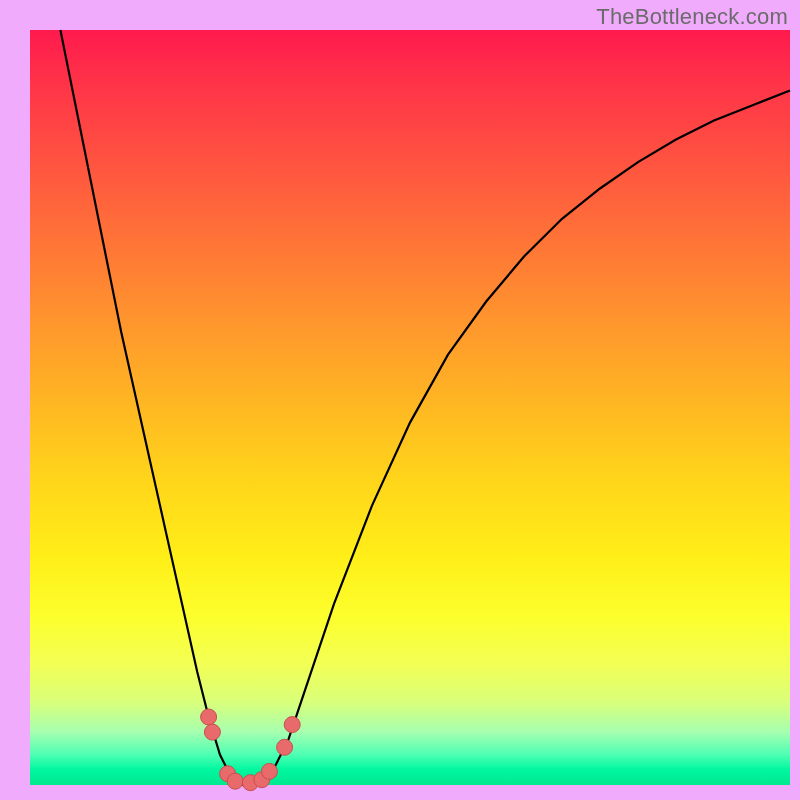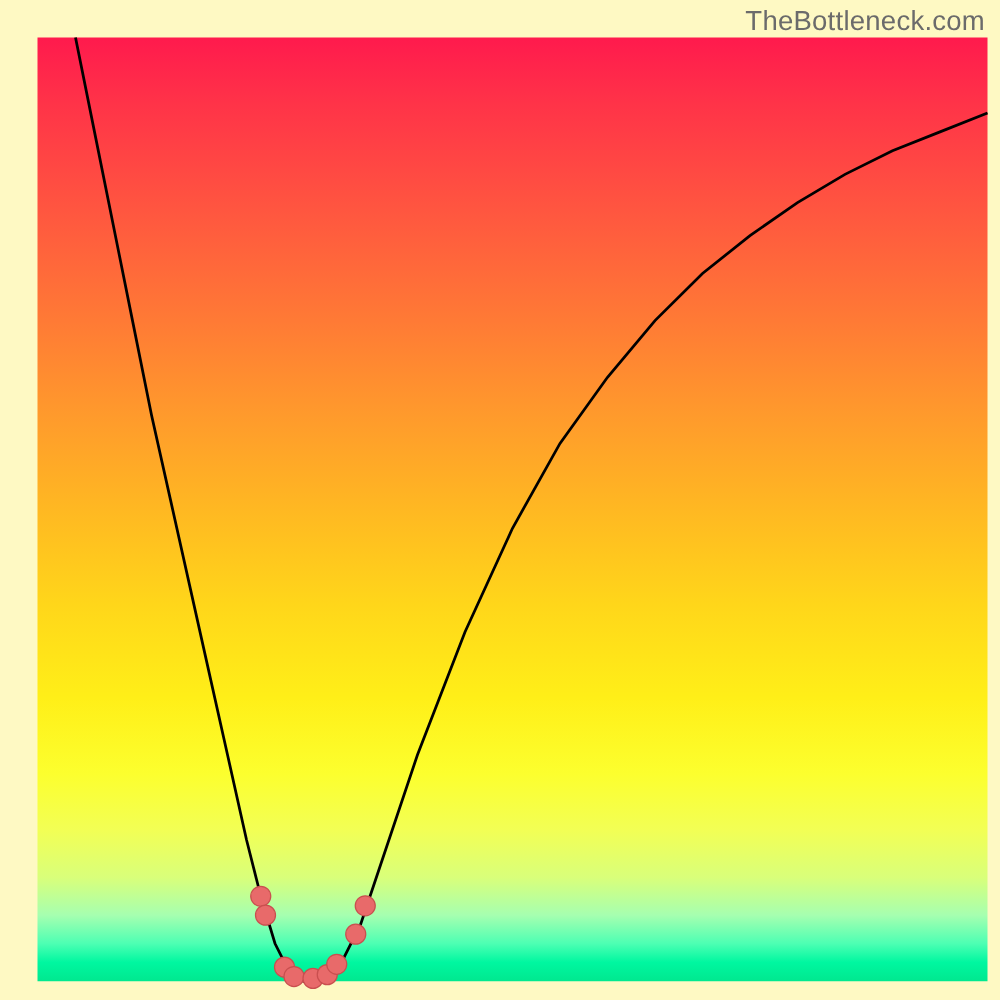--- a/index.html
+++ b/index.html
@@ -8,21 +8,21 @@
     width: 800px;
     height: 800px;
     background: #000;
     overflow: hidden;
     font-family: Arial, Helvetica, sans-serif;
   }
   .frame {
     position: absolute;
     left: 0; top: 0;
     width: 800px; height: 800px;
-    background: #fef9c3;
+    background: #f0abfc;
   }
   .plot {
     position: absolute;
     left: 30px;
     top: 30px;
     width: 760px;
     height: 755px;
     
     background: linear-gradient(to bottom,
       #ff1a4d 0%,

